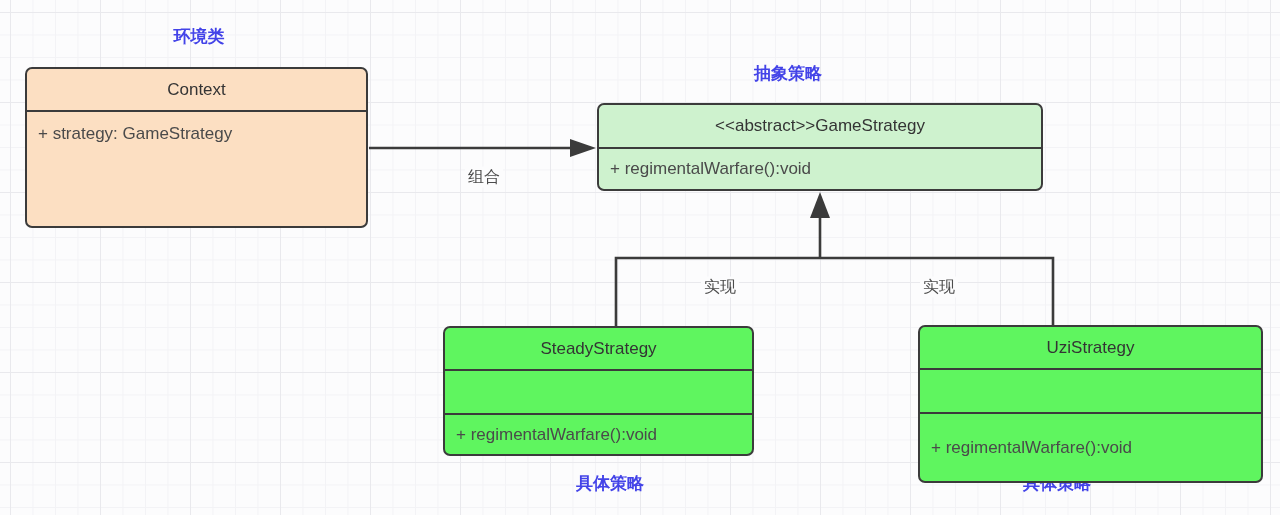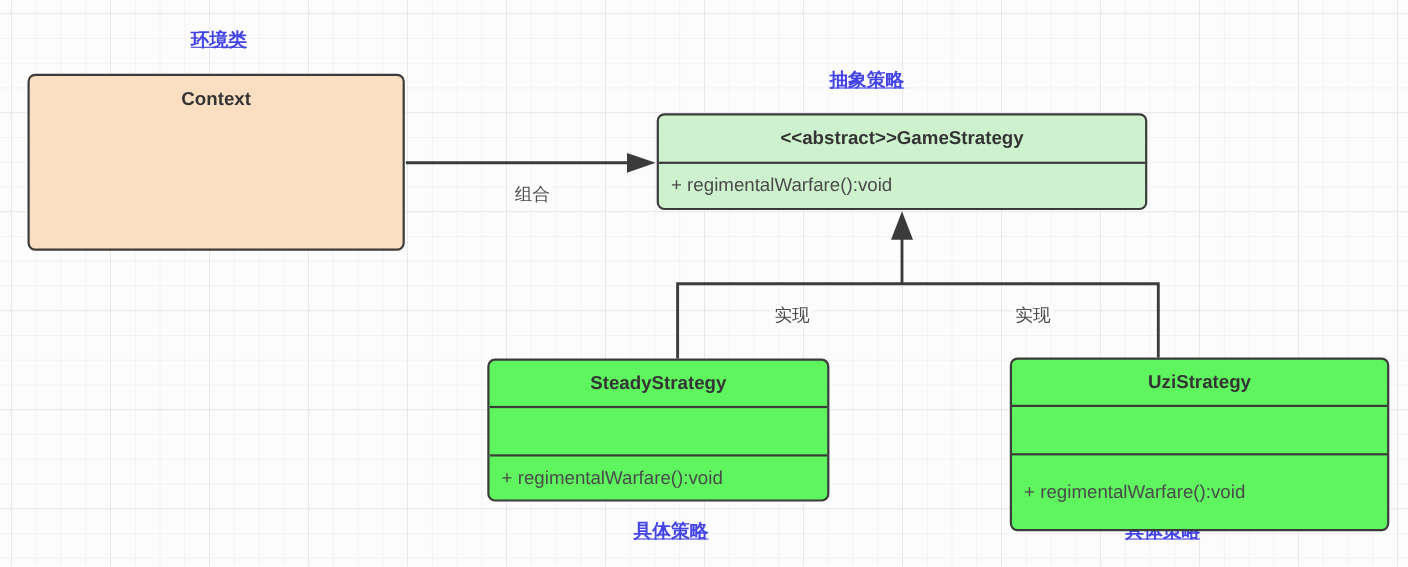--- a/index.html
+++ b/index.html
@@ -41,21 +41,21 @@
     border: 2.5px solid var(--border, #3b3b3b);
     border-radius: 7px;
     display: flex;
     flex-direction: column;
     overflow: hidden;
   }
   .uml-class .title {
     display: flex;
     align-items: center;
     justify-content: center;
-    font-weight: 700;
+    font-weight: 400;
     font-size: 17px;
     color: #343434;
     flex: 0 0 auto;
   }
   .uml-class .section {
     border-top: 2.5px solid var(--border, #3b3b3b);
     font-size: 17px;
     color: var(--member-text, #4a4a4a);
     padding-left: 11px;
     display: flex;
@@ -85,21 +85,20 @@
   .conc .methods { flex: 1 1 auto; }
 
   
   .annotation {
     position: absolute;
     transform: translate(-50%, -50%);
     font-size: 17px;
     font-weight: 700;
     color: var(--annotation-blue, #4343e8);
     white-space: nowrap;
-    text-decoration: underline;
   }
   #ann-context  { left: 199px;  top: 36px; }
   #ann-abstract { left: 788px;  top: 73px; }
   #ann-concrete-left  { left: 610px;  top: 483px; }
   #ann-concrete-right { left: 1057px; top: 483px; }
 
   
   .edge-label {
     position: absolute;
     transform: translate(-50%, -50%);
@@ -129,20 +128,23 @@
     <polygon class="arrow" points="820,192 810,218 830,218"></polygon>
   </svg>
 
   <div class="annotation" id="ann-context">环境类</div>
   <div class="annotation" id="ann-abstract">抽象策略</div>
   <div class="annotation" id="ann-concrete-left">具体策略</div>
   <div class="annotation" id="ann-concrete-right">具体策略</div>
 
   <div class="uml-class ctx" id="context-class">
     <div class="title">Context</div>
+    <div class="section attrs">
+      <div class="member">+ strategy: GameStrategy</div>
+    </div>
   </div>
 
   <div class="uml-class abst" id="gamestrategy-class">
     <div class="title">&lt;&lt;abstract&gt;&gt;GameStrategy</div>
     <div class="section methods">
       <div class="member">+ regimentalWarfare():void</div>
     </div>
   </div>
 
   <div class="uml-class conc" id="steadystrategy-class">

